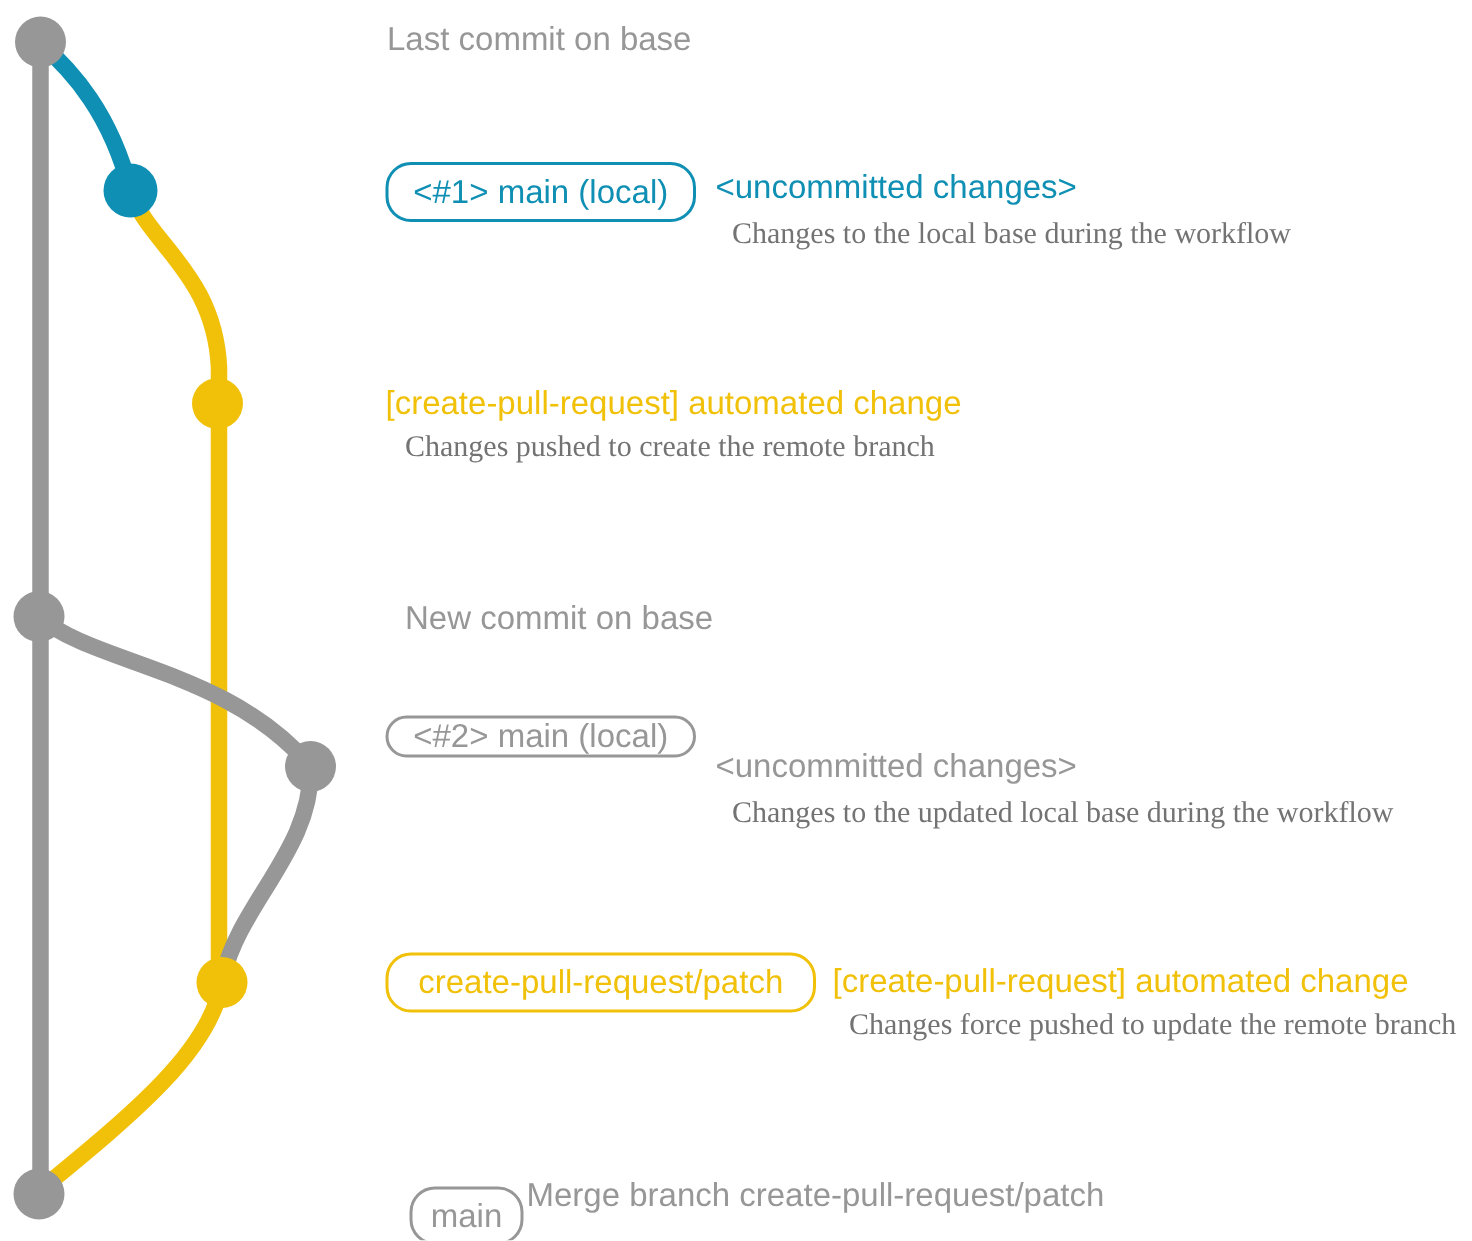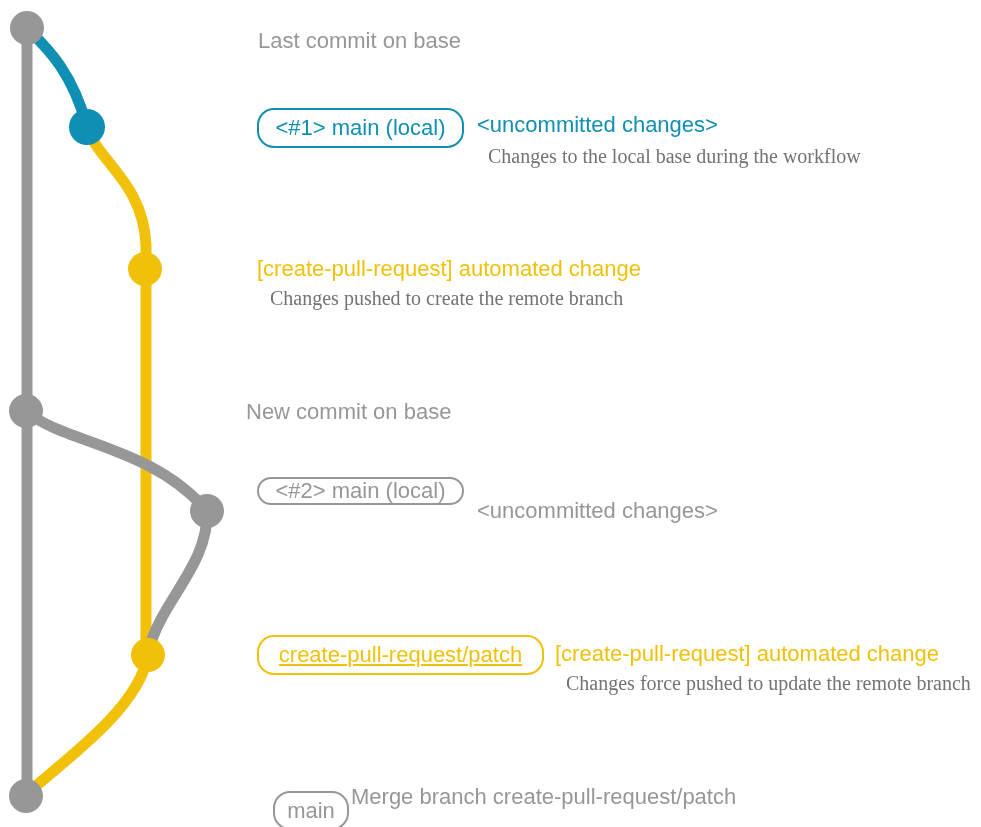--- a/index.html
+++ b/index.html
@@ -63,34 +63,35 @@
 
     <circle cx="27" cy="28" r="17" fill="#979797"></circle>
     <circle cx="87" cy="127" r="18" fill="#0e8fb3"></circle>
     <circle cx="145" cy="269" r="17" fill="#f1c109"></circle>
     <circle cx="26" cy="411" r="17" fill="#979797"></circle>
     <circle cx="207" cy="511" r="17" fill="#979797"></circle>
     <circle cx="148" cy="655" r="17" fill="#f1c109"></circle>
     <circle cx="26" cy="796" r="17" fill="#979797"></circle>
   </svg>
 
-  <div class="msg c-gray" style="left:258px; top:28px;">Last commit on base</div>
+  <div class="msg c-gray" style="left:258px; top:13px;">Last commit on base</div>
 
   <div class="tag c-teal" style="left:257px; top:108px; width:207px; height:40px;">&lt;#1&gt; main (local)</div>
   <div class="msg c-teal" style="left:477px; top:112px;">&lt;uncommitted changes&gt;</div>
   <div class="caption" style="left:488px; top:144px;">Changes to the local base during the workflow</div>
 
   <div class="msg c-yellow" style="left:257px; top:256px;">[create-pull-request] automated change</div>
   <div class="caption" style="left:270px; top:286px;">Changes pushed to create the remote branch</div>
 
-  <div class="msg c-gray" style="left:246px; top:399px;">New commit on base</div>
+  <div class="msg c-gray" style="left:270px; top:399px;">New commit on base</div>
 
   <div class="tag c-gray" style="left:257px; top:477px; width:207px; height:28px;">&lt;#2&gt; main (local)</div>
   <div class="msg c-gray" style="left:477px; top:498px;">&lt;uncommitted changes&gt;</div>
+  <div class="caption" style="left:488px; top:530px;">Changes to the updated local base during the workflow</div>
 
-  <div class="tag c-yellow" style="left:257px; top:635px; width:287px; height:40px;text-decoration:underline;">create-pull-request/patch</div>
+  <div class="tag c-yellow" style="left:257px; top:635px; width:287px; height:40px;">create-pull-request/patch</div>
   <div class="msg c-yellow" style="left:555px; top:641px;">[create-pull-request] automated change</div>
   <div class="caption" style="left:566px; top:671px;">Changes force pushed to update the remote branch</div>
 
   <div class="tag c-gray" style="left:273px; top:777px; width:76px; height:39px;margin-top:14px;">main</div>
   <div class="msg c-gray" style="left:351px; top:784px;">Merge branch create-pull-request/patch</div>
 
 </div>
 
 </body></html>

